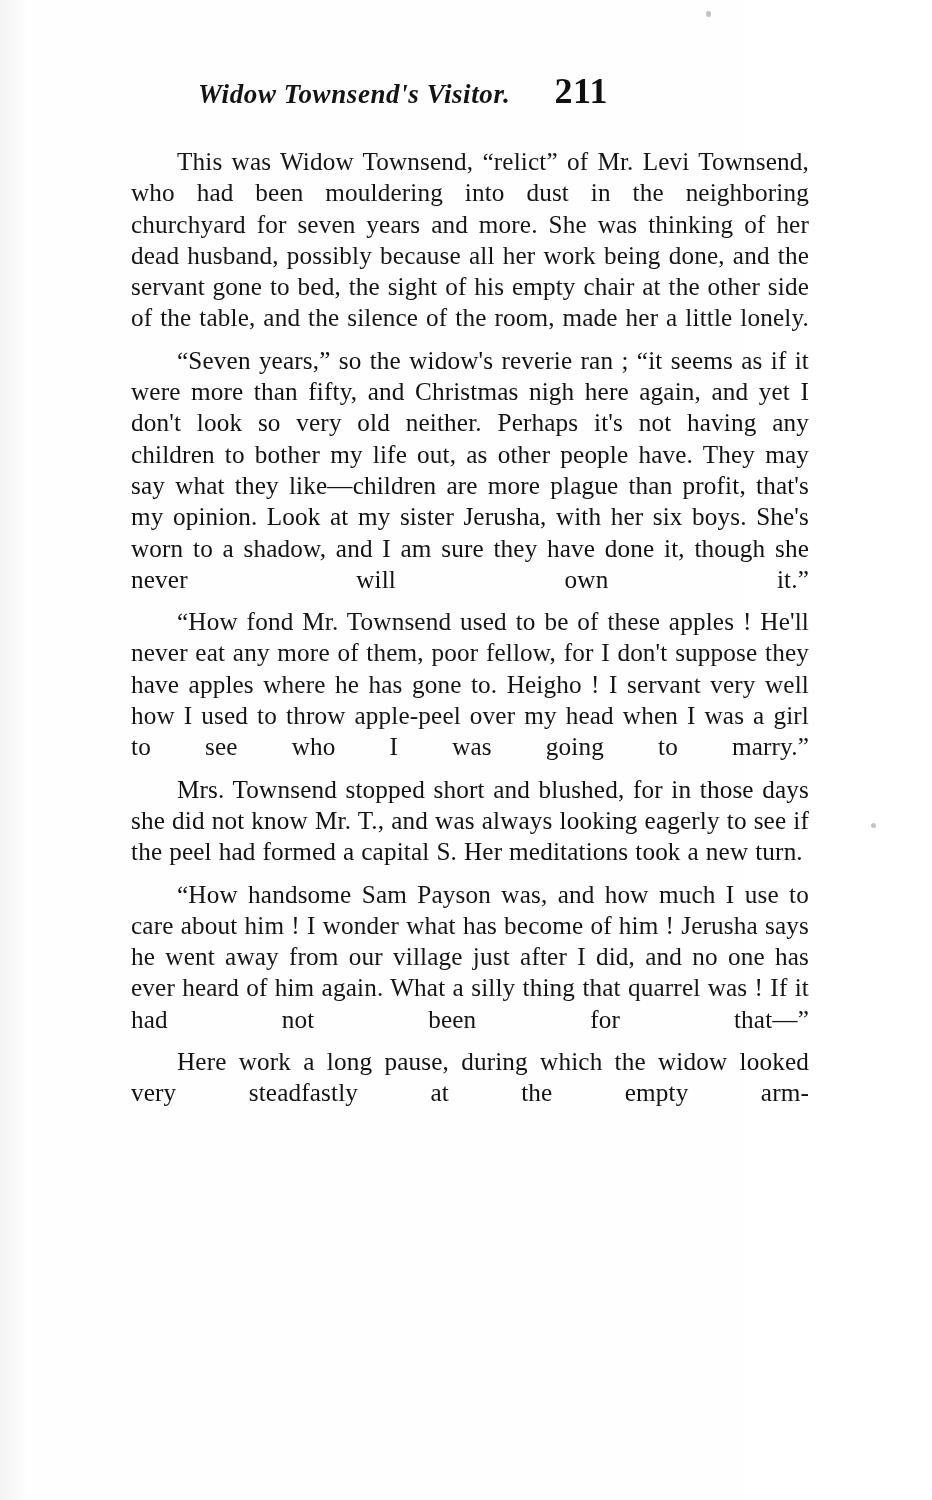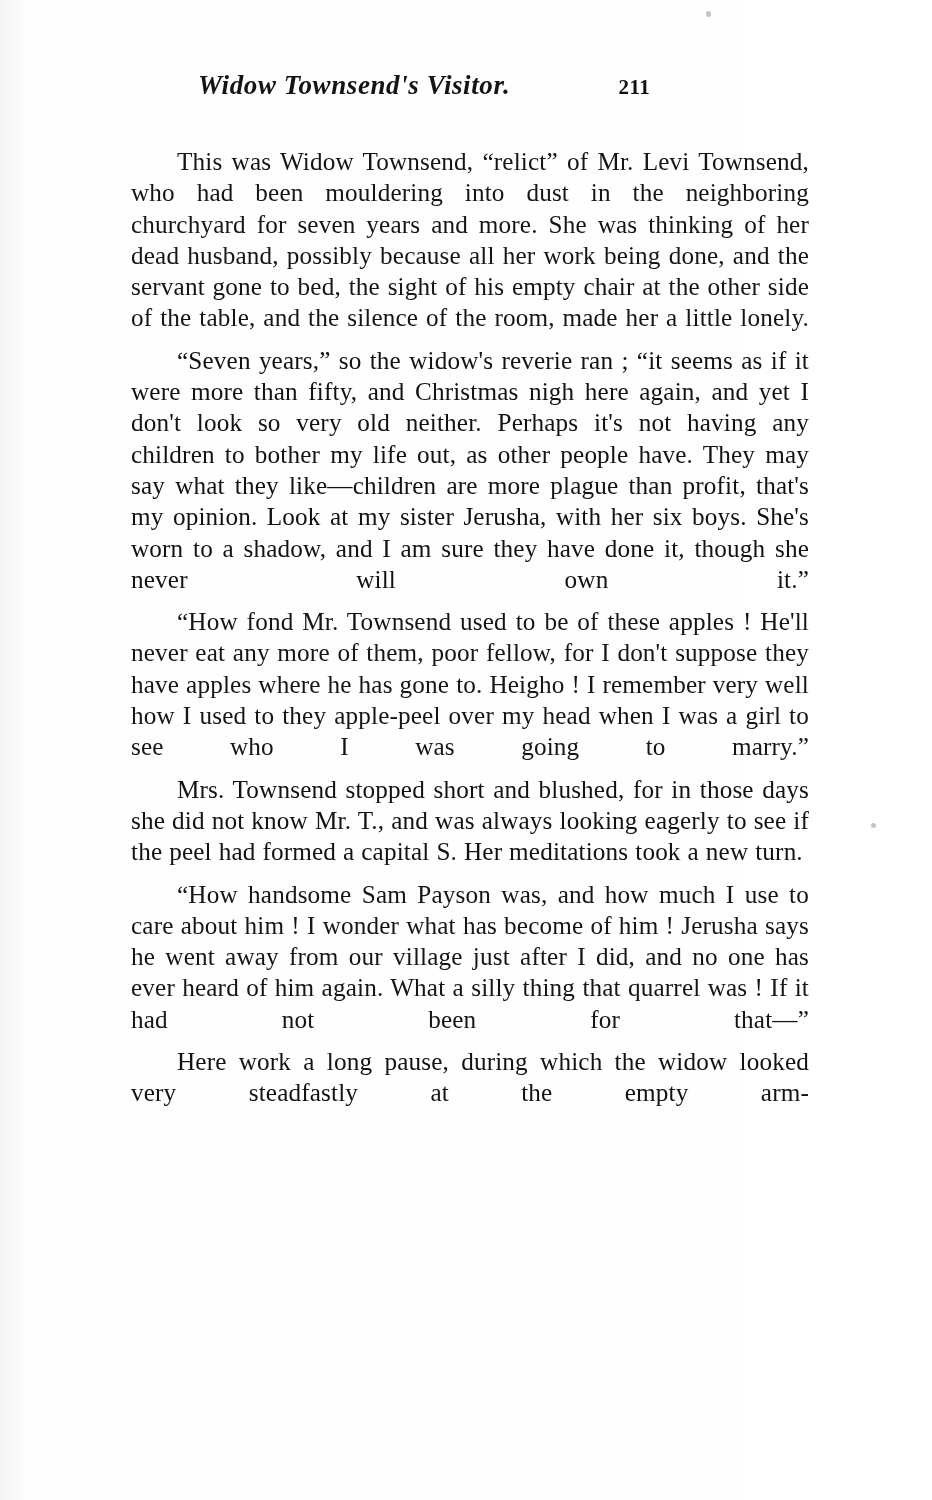--- a/index.html
+++ b/index.html
@@ -40,23 +40,23 @@
     font-style: italic;
     font-weight: bold;
     font-size: 27px;
     letter-spacing: 0.6px;
     color: #141414;
     margin-left: 78px;
   }
   .head-folio {
     font-family: "Liberation Serif", serif;
     font-weight: bold;
-    font-size: 21px;
+    font-size: 36px;
     color: #101010;
-    margin-left: 108px;
+    margin-left: 44px;
     letter-spacing: 0.5px;
   }
   .body-text p {
     margin: 11px;
     text-align: justify;
     text-align-last: justify;
     font-size: 25.2px;
     line-height: 31.3px;
     letter-spacing: 0.15px;
     word-spacing: 0.5px;
@@ -99,19 +99,19 @@
 
   <div class="page-inner">
     <div class="running-head">
       <div class="head-title">Widow Townsend's Visitor.</div>
       <div class="head-folio">211</div>
     </div>
 
     <div class="body-text">
       <p class="last-justify">This was Widow Townsend, “relict” of Mr. Levi Townsend, who had been mouldering into dust in the neighboring churchyard for seven years and more. She was thinking of her dead husband, possibly because all her work being done, and the servant gone to bed, the sight of his empty chair at the other side of the table, and the silence of the room, made her a little lonely.</p>
       <p class="last-justify">“Seven years,” so the widow's reverie ran ; “it seems as if it were more than fifty, and Christmas nigh here again, and yet I don't look so very old neither. Perhaps it's not having any children to bother my life out, as other people have. They may say what they like—children are more plague than profit, that's my opinion. Look at my sister Jerusha, with her six boys. She's worn to a shadow, and I am sure they have done it, though she never will own it.”</p>
-      <p class="last-justify">“How fond Mr. Townsend used to be of these apples ! He'll never eat any more of them, poor fellow, for I don't suppose they have apples where he has gone to. Heigho ! I remember very well how I used to they apple-peel over my head when I was a girl to see who I was going to marry.”</p>
+      <p class="last-justify">“How fond Mr. Townsend used to be of these apples ! He'll never eat any more of them, poor fellow, for I don't suppose they have apples where he has gone to. Heigho ! I servant very well how I used to throw apple-peel over my head when I was a girl to see who I was going to marry.”</p>
       <p class="last-ragged">Mrs. Townsend stopped short and blushed, for in those days she did not know Mr. T., and was always looking eagerly to see if the peel had formed a capital S. Her meditations took a new turn.</p>
       <p class="last-justify">“How handsome Sam Payson was, and how much I use to care about him ! I wonder what has become of him ! Jerusha says he went away from our village just after I did, and no one has ever heard of him again. What a silly thing that quarrel was ! If it had not been for that—”</p>
       <p class="last-justify">Here work a long pause, during which the widow looked very steadfastly at the empty arm-</p>
     </div>
   </div>
 </div>
 
 </body></html>

